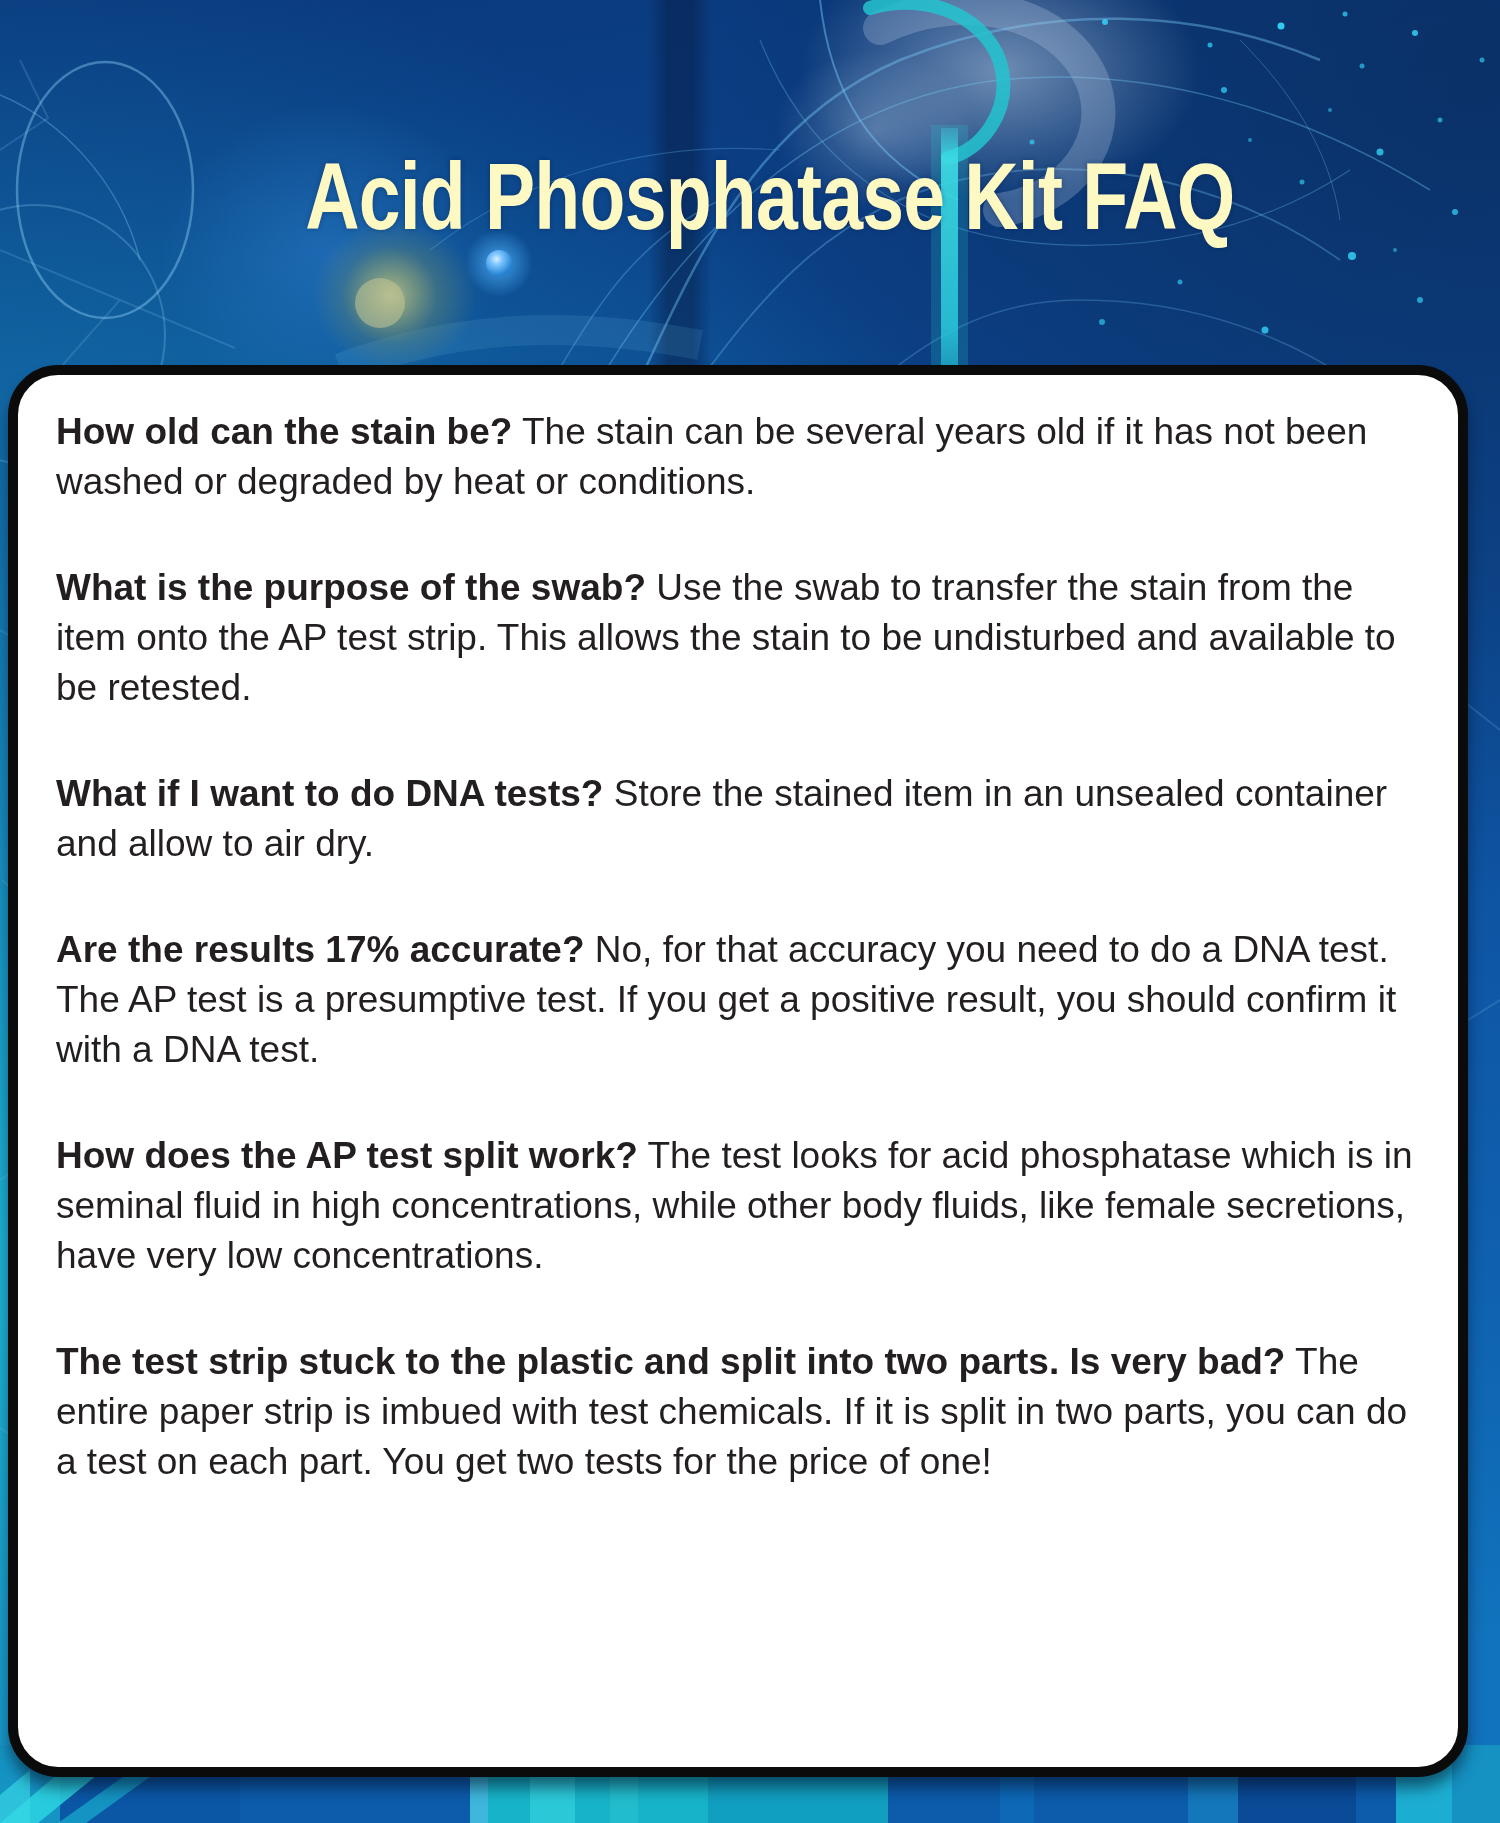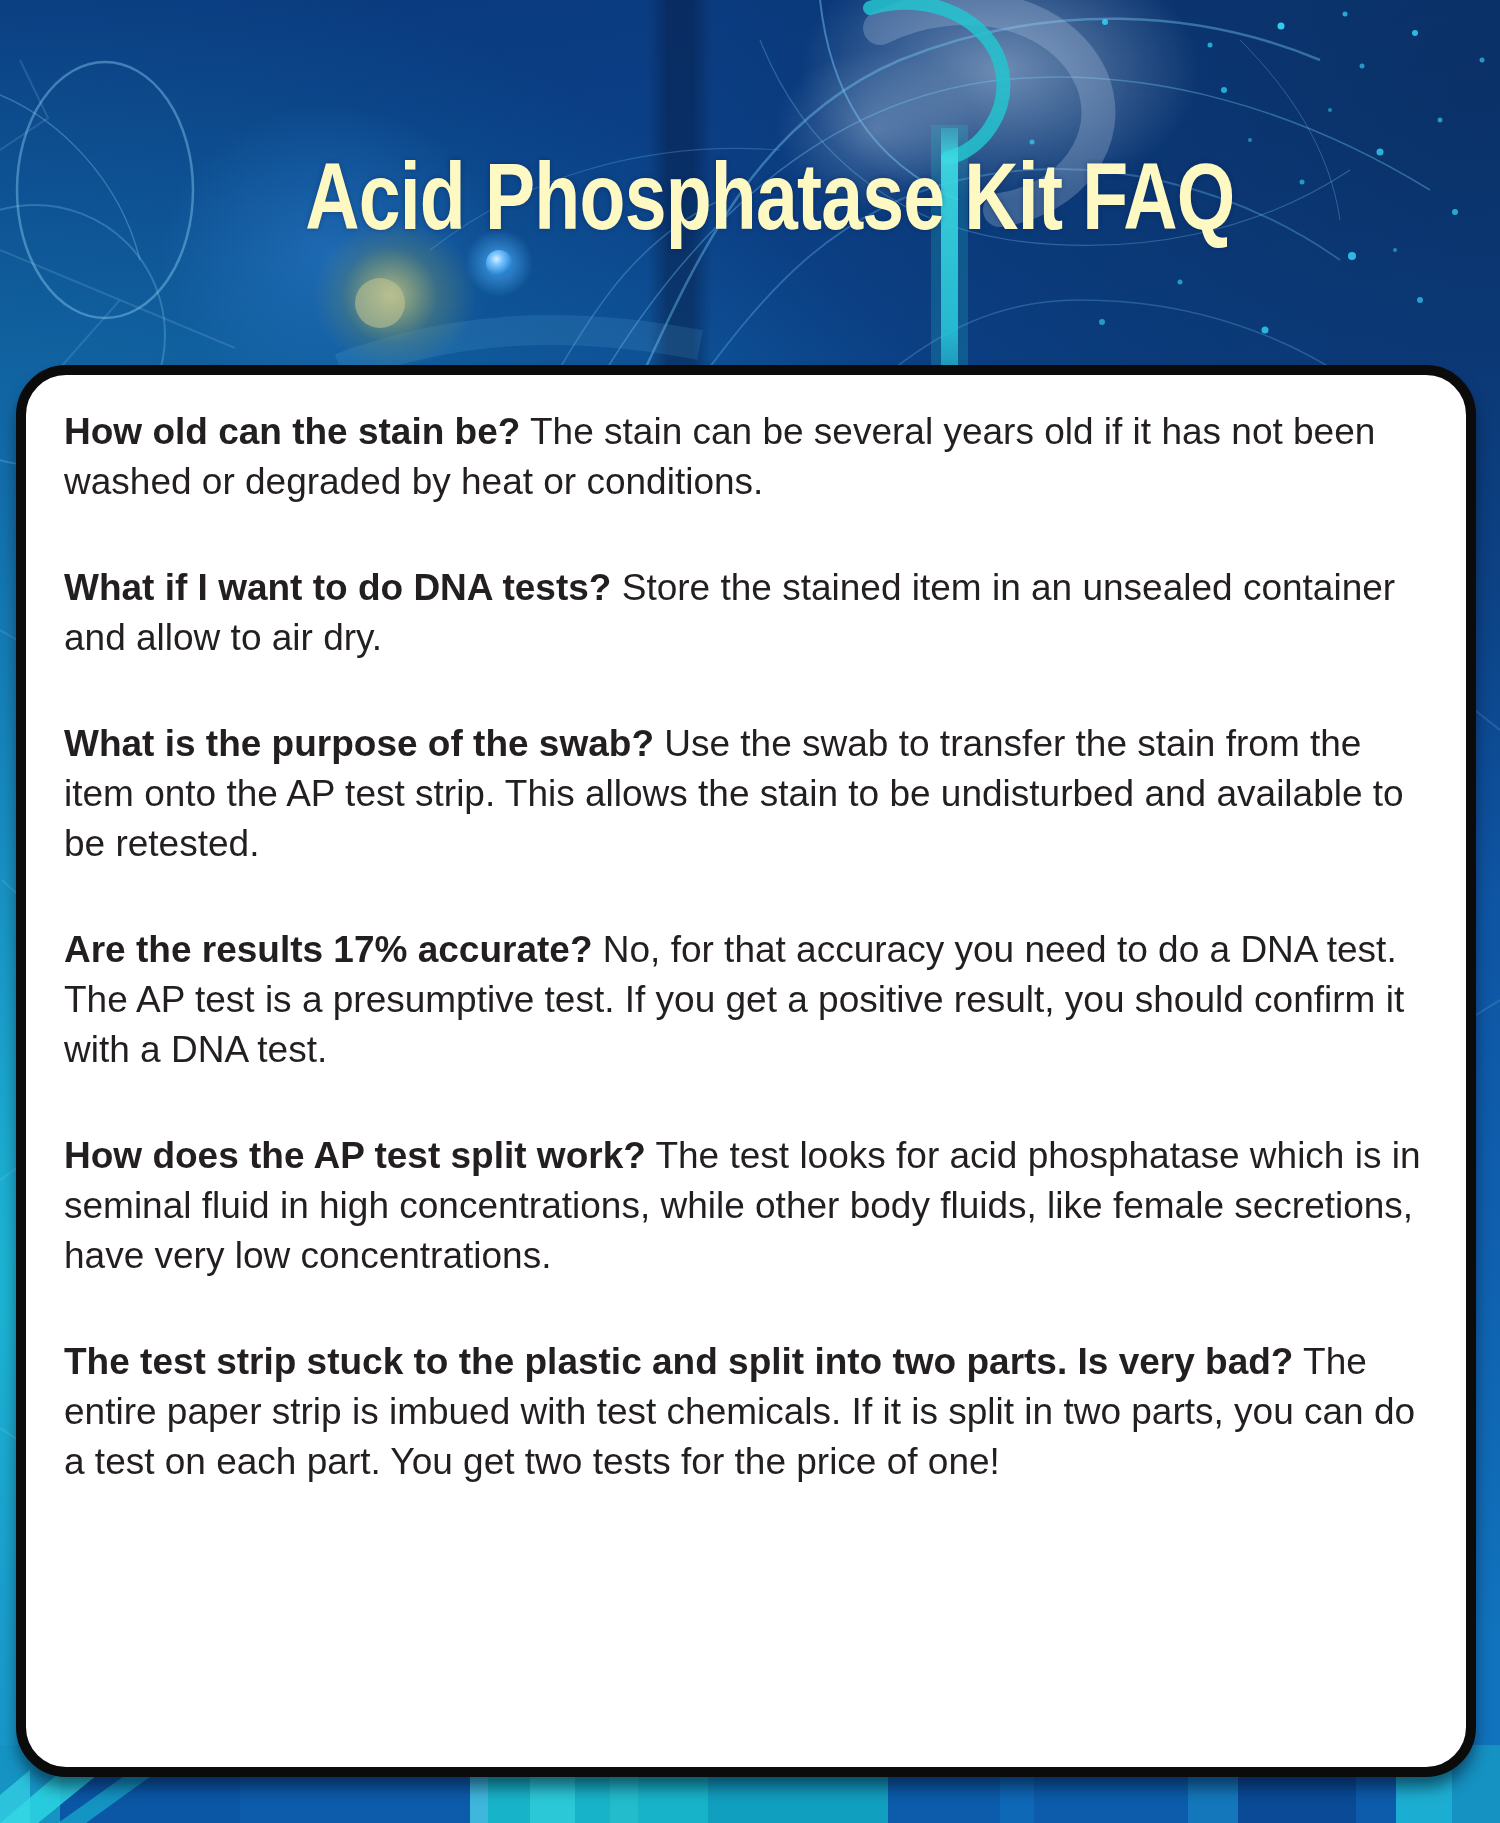--- a/index.html
+++ b/index.html
@@ -15,21 +15,21 @@
     text-align:center; color:#fef9c3; font-weight:bold;
     font-size:94px; line-height:1.08;
     text-shadow:0 0 6px rgba(0,20,60,0.35);
     padding-left:20px;
   }
   .title .squeeze {
     display:inline-block; transform:scaleX(0.80); transform-origin:50% 50%;
     white-space:nowrap; letter-spacing:-1px;
   }
   .card {
-    position:absolute; left:16px; top:365px; width:1460px; height:1412px;
+    position:absolute; left:8px; top:365px; width:1460px; height:1412px;
     box-sizing:border-box; background:#ffffff;
     border:10px solid #0b0b0b; border-radius:50px;
     box-shadow:0 12px 16px -2px rgba(0,8,26,0.55);
     padding:32px 26px 20px 38px; overflow:hidden;
   }
   .faq-item {
     margin:0 0 56px 0;
     font-size:37px; line-height:50px; color:#231f20;
   }
   .faq-item:last-child { margin-bottom:0; }
@@ -200,27 +200,27 @@
 
   <div class="card">
     <div>
 
       <p class="faq-item">
         <b>How old can the stain be?</b>
         <span>The stain can be several years old if it has not been washed or degraded by heat or conditions.</span>
       </p>
 
       <p class="faq-item">
+        <b>What is the purpose of the swab?</b>
+        <span>Use the swab to transfer the stain from the item onto the AP test strip. This allows the stain to be undisturbed and available to be retested.</span>
+      </p>
+
+      <p class="faq-item">
         <b>What if I want to do DNA tests?</b>
         <span>Store the stained item in an unsealed container and allow to air dry.</span>
-      </p>
-
-      <p class="faq-item">
-        <b>What is the purpose of the swab?</b>
-        <span>Use the swab to transfer the stain from the item onto the AP test strip. This allows the stain to be undisturbed and available to be retested.</span>
       </p>
 
       <p class="faq-item">
         <b>Are the results 17% accurate?</b>
         <span>No, for that accuracy you need to do a DNA test. The AP test is a presumptive test. If you get a positive result, you should confirm it with a DNA test.</span>
       </p>
 
       <p class="faq-item">
         <b>How does the AP test split work?</b>
         <span>The test looks for acid phosphatase which is in seminal fluid in high concentrations, while other body fluids, like female secretions, have very low concentrations.</span>

